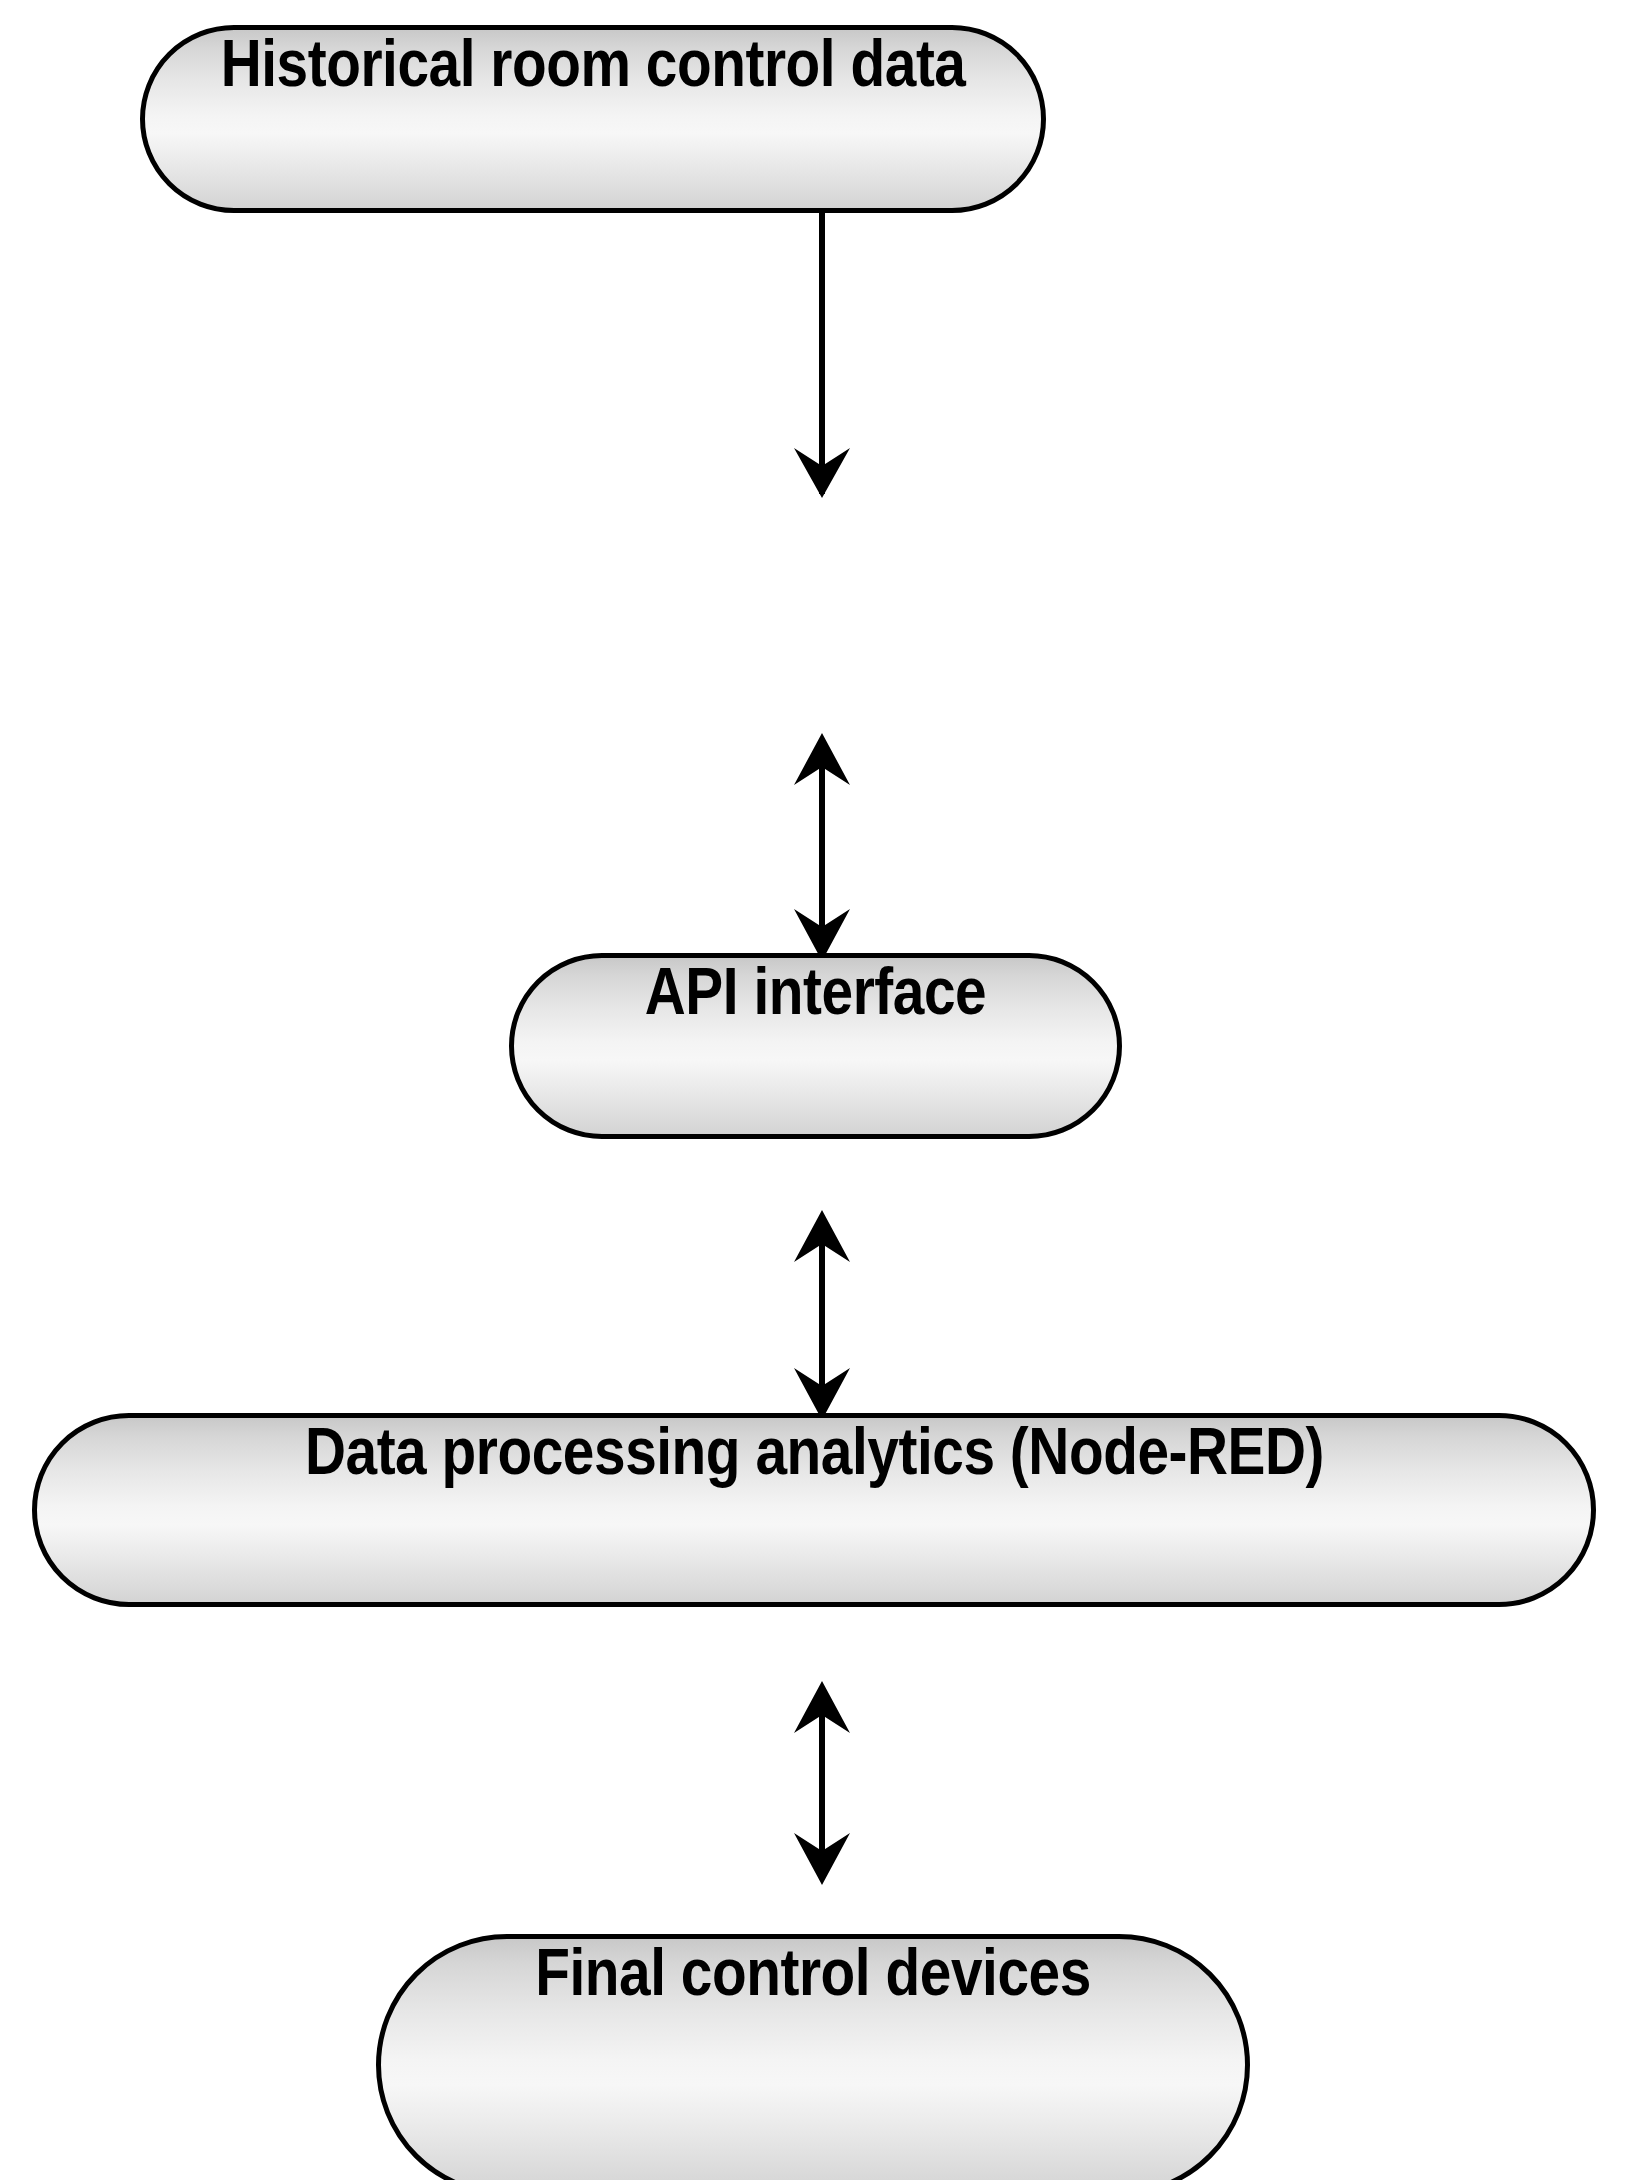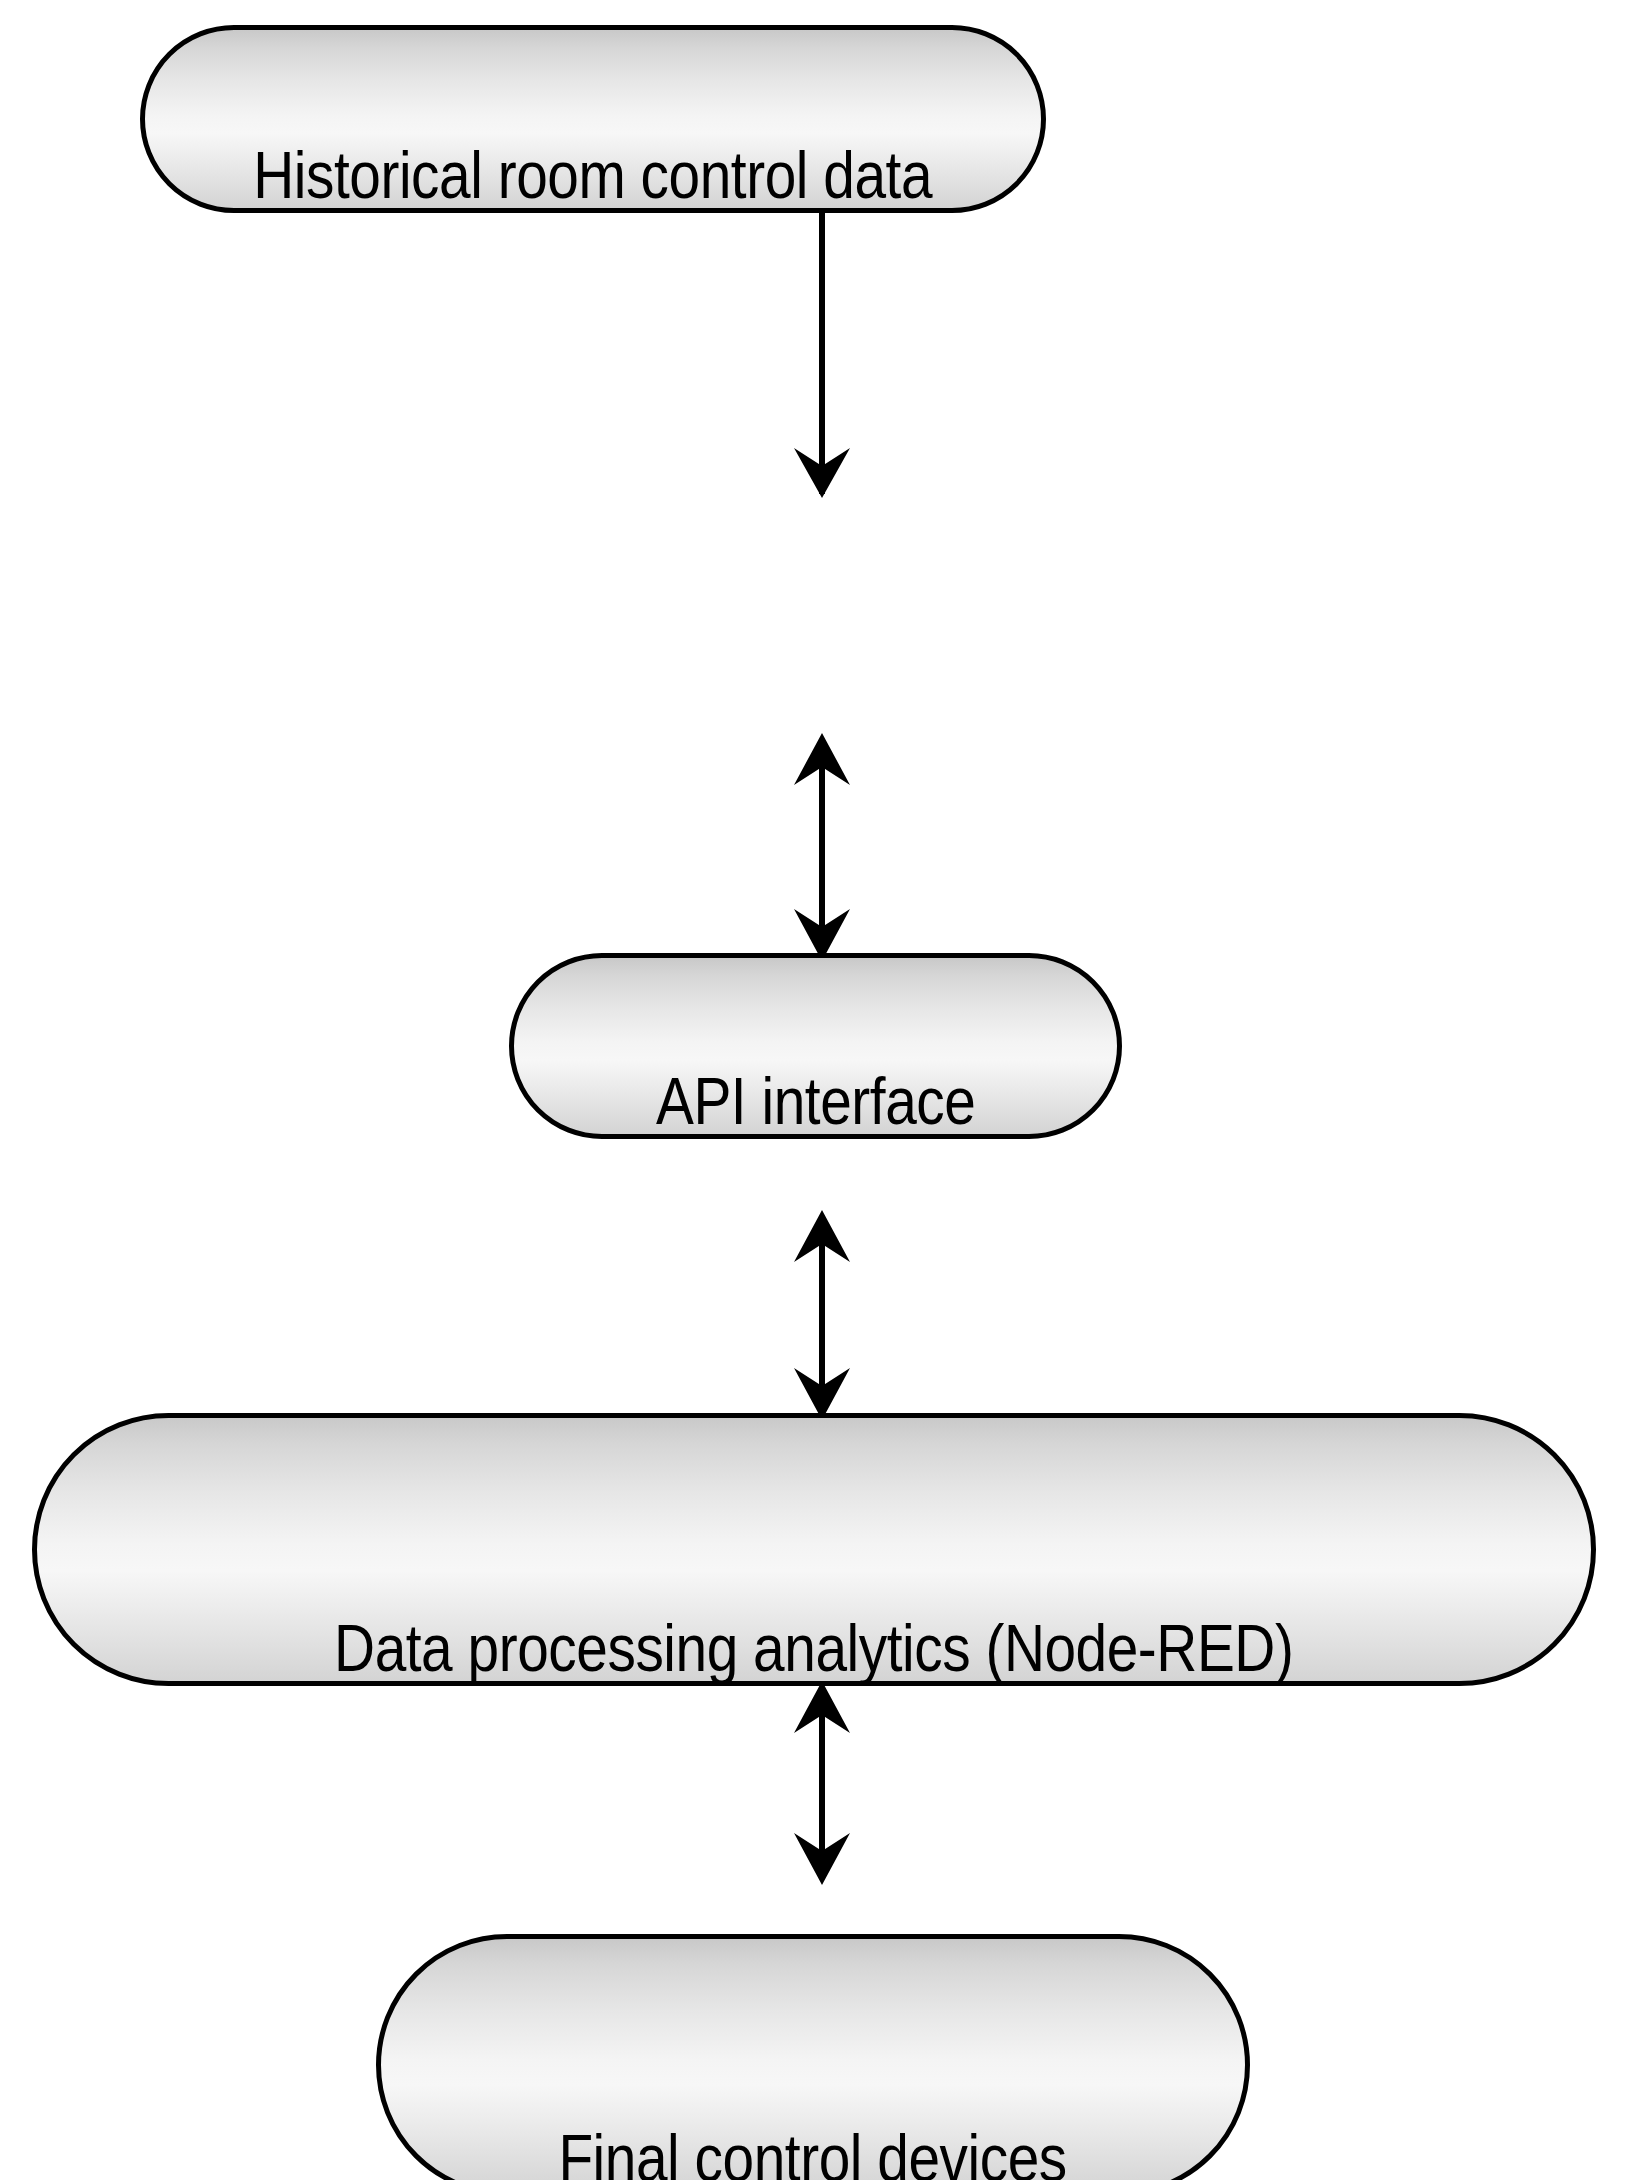--- a/index.html
+++ b/index.html
@@ -25,24 +25,24 @@
       linear-gradient(to bottom,
         #c9c9c9 0%,
         #d6d6d6 10%,
         #e6e6e6 28%,
         #f4f4f4 48%,
         #f7f7f7 58%,
         #ececec 72%,
         #e0e0e0 86%,
         #d4d4d4 100%);
     display: flex;
-    align-items: flex-end;
+    align-items: flex-start;
     justify-content: center;
     color: #000000;
-    font-weight: normal;
+    font-weight: bold;
     letter-spacing: -0.5px;
     line-height: 1;
     white-space: nowrap;
     z-index: 2;
   }
   .node .label {
     display: block;
     transform: scaleX(0.86);
     transform-origin: center center;
   }
@@ -56,21 +56,21 @@
     left: 525px;  top: 486px;  width: 487px;  height: 252px;
     border-radius: 126px;
     font-size: 66px;
   }
   #node-api {
     left: 509px;  top: 953px;  width: 613px;  height: 186px;
     border-radius: 131px;
     font-size: 66px;
   }
   #node-dataproc {
-    left: 32px;   top: 1413px; width: 1564px; height: 273px;
+    left: 32px;   top: 1413px; width: 1564px; height: 194px;
     border-radius: 137px;
     font-size: 66px;
   }
   #node-final {
     left: 376px;  top: 1934px; width: 874px;  height: 262px;
     border-radius: 131px;
     font-size: 66px;
   }
 
   

